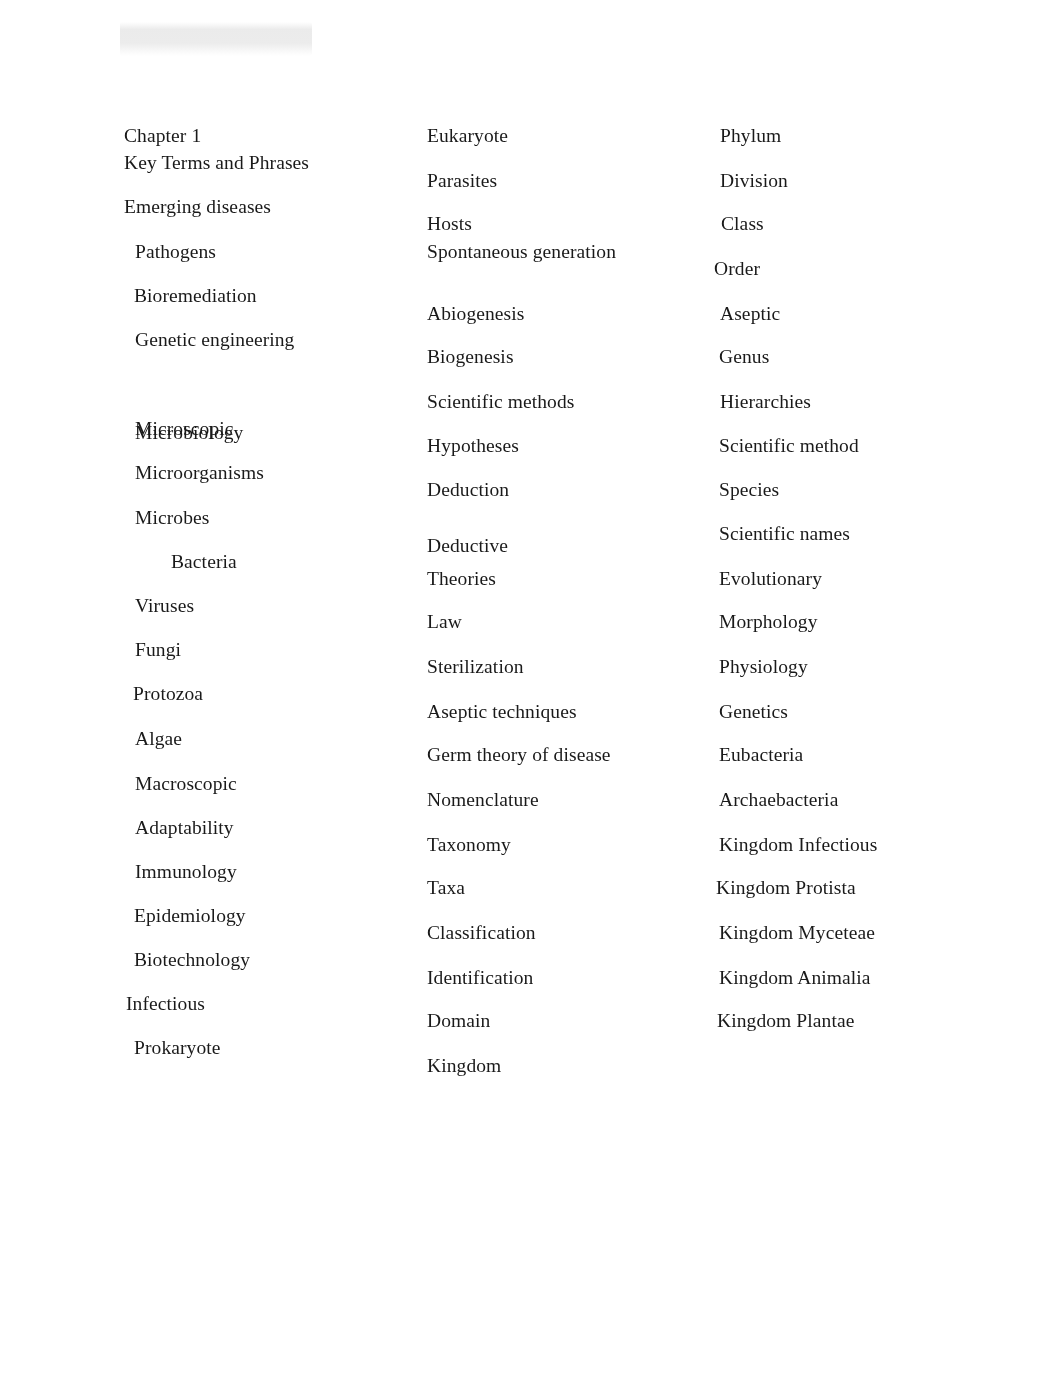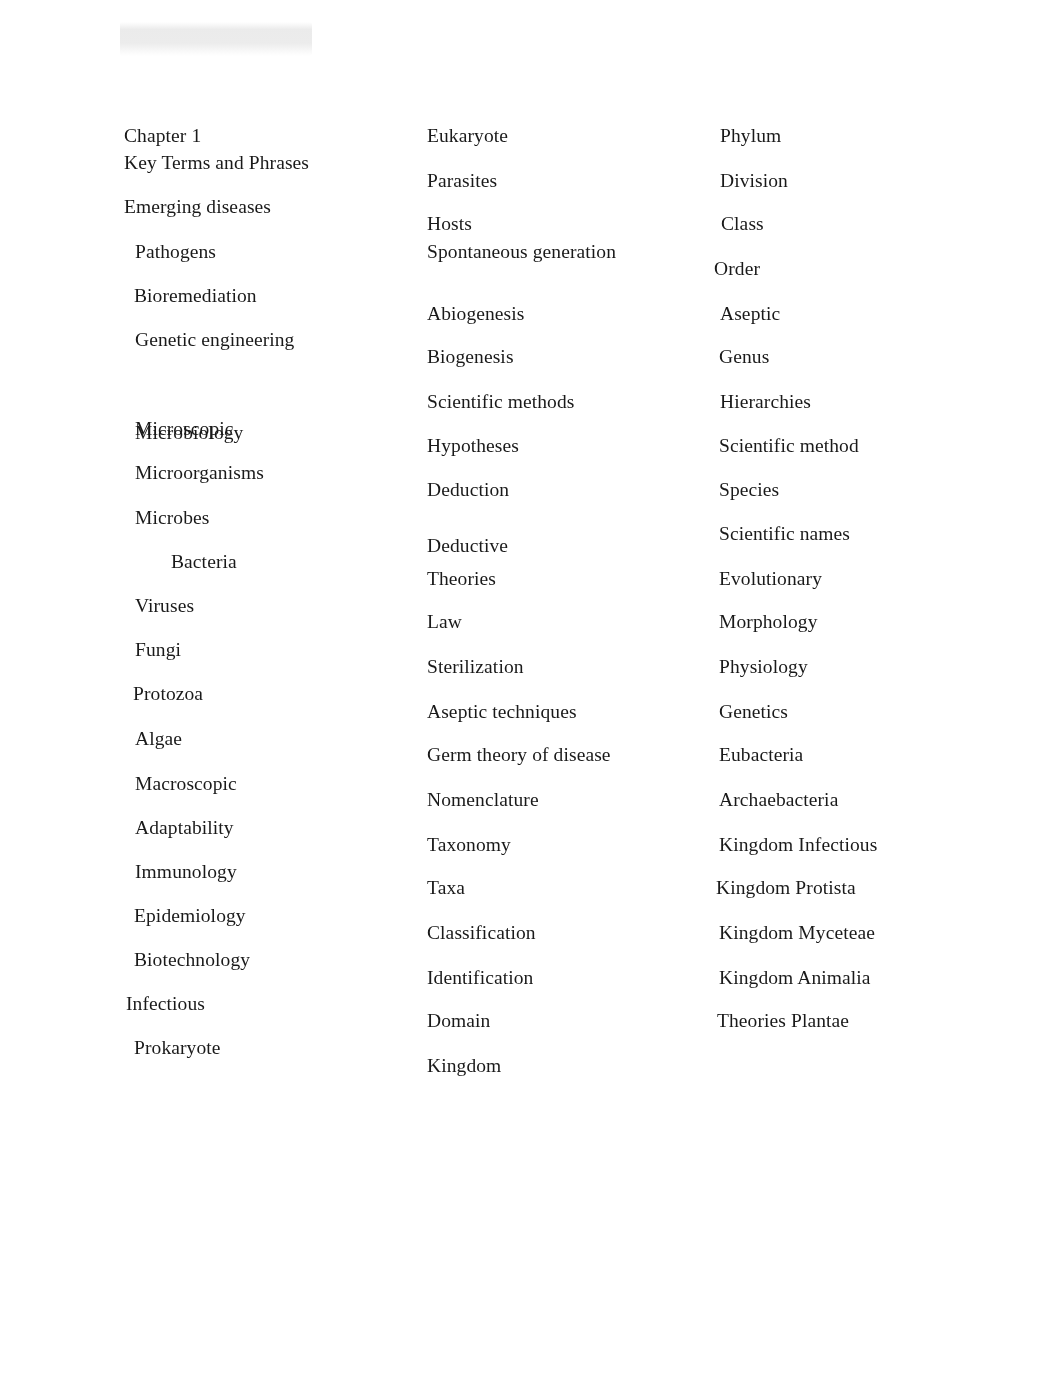--- a/index.html
+++ b/index.html
@@ -132,17 +132,17 @@
         <div class="term" style="left: 11px; top: 568px;">Evolutionary</div>
         <div class="term" style="left: 11px; top: 611px;">Morphology</div>
         <div class="term" style="left: 11px; top: 656px;">Physiology</div>
         <div class="term" style="left: 11px; top: 701px;">Genetics</div>
         <div class="term" style="left: 11px; top: 744px;">Eubacteria</div>
         <div class="term" style="left: 11px; top: 789px;">Archaebacteria</div>
         <div class="term" style="left: 11px; top: 834px;">Kingdom Infectious</div>
         <div class="term" style="left: 8px; top: 877px;">Kingdom Protista</div>
         <div class="term" style="left: 11px; top: 922px;">Kingdom Myceteae</div>
         <div class="term" style="left: 11px; top: 967px;">Kingdom Animalia</div>
-        <div class="term" style="left: 9px; top: 1010px;">Theories Plantae</div>
+        <div class="term" style="left: 9px; top: 1010px;">Kingdom Plantae</div>
       </div>
 
   </div>
 </div>
 
 </body></html>

